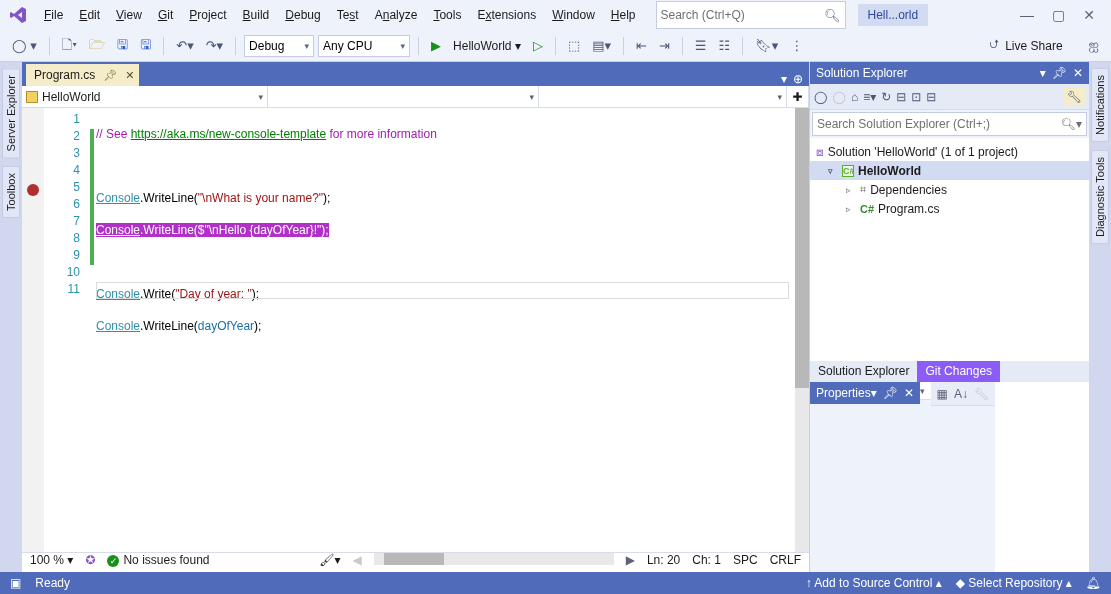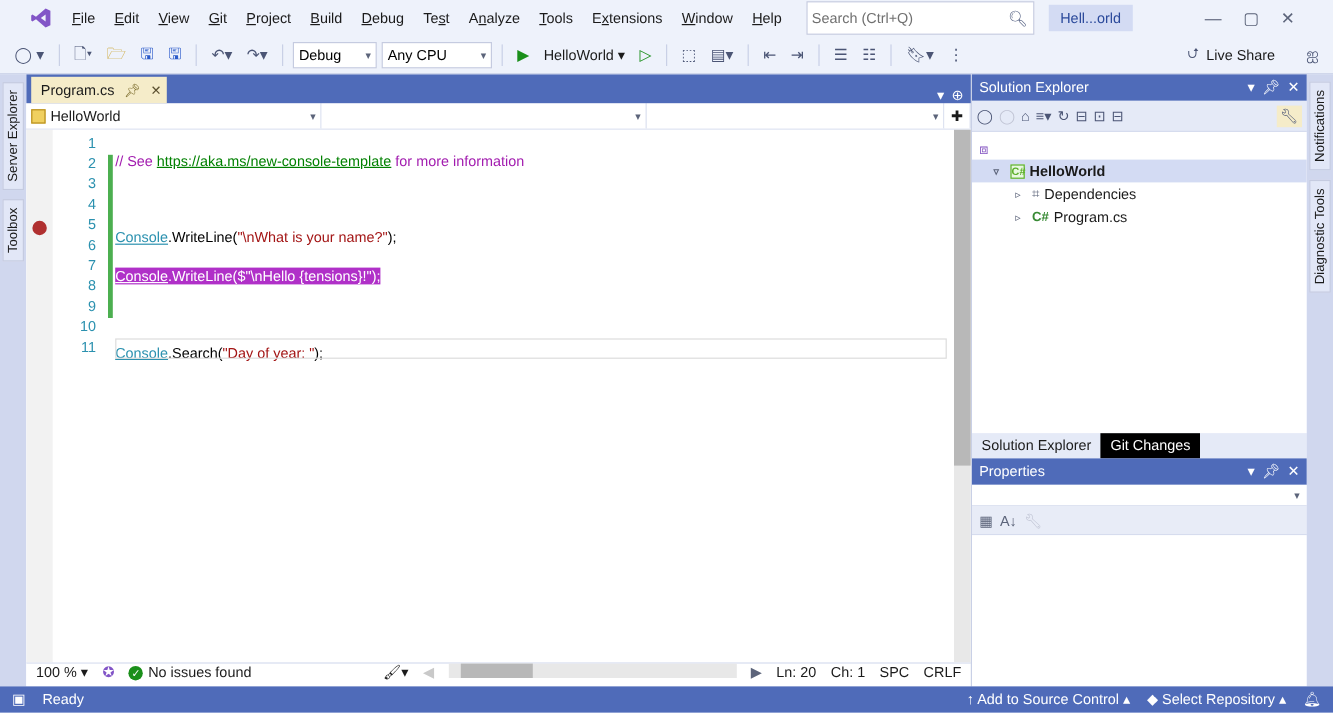--- a/index.html
+++ b/index.html
@@ -1,17 +1,17 @@
 <!DOCTYPE html>
 <html><head>
 <meta charset="utf-8">
 <style>
 * { margin:0; padding:0; box-sizing:border-box; font-family:'Segoe UI',Tahoma,sans-serif; font-size:12px; }
 body { width:1111px; height:594px; background:#eef2fb; overflow:hidden; display:flex; flex-direction:column; }
-.menubar { height:30px; display:flex; align-items:center; padding:0 20px; background:#eef2fb; }
+.menubar { height:30px; display:flex; align-items:center; padding:0 4px; background:#eef2fb; }
 .vs-logo { width:20px; height:20px; margin:0 8px 0 4px; display:flex; align-items:center; justify-content:center; }
 .menu-item { padding:4px 8px; color:#1b1b1b; cursor:default; }
 .menu-item u { text-decoration:underline; }
 .search-box { margin-left:12px; width:190px; height:28px; border:1px solid #c5cbe0; background:#fff; display:flex; align-items:center; padding:0 4px; color:#707070; }
 .search-box .mag { margin-left:auto; color:#5e6a8a; font-size:13px; }
 .account-btn { margin-left:12px; background:#d3dbf3; color:#2b4a9b; padding:4px 10px; }
 .win-controls { margin-left:auto; display:flex; gap:18px; padding:0 12px; color:#5c647a; }
 .win-controls span { font-size:14px; cursor:default; }
 .toolbar { height:32px; display:flex; align-items:center; padding:0 8px; border-bottom:1px solid #c9d0e6; gap:4px; }
 .tb-btn { padding:2px 4px; color:#4b5575; display:flex; align-items:center; gap:2px; cursor:default; font-size:13px; }
@@ -72,22 +72,22 @@
 .tree { flex:1; background:#fff; padding:4px 0; font-size:12px; color:#1b1b1b; overflow:hidden; }
 .tree-row { display:flex; align-items:center; height:19px; padding-left:6px; gap:4px; }
 .tree-row.sel { background:#d3dbf3; font-weight:bold; }
 .tree-row .exp { width:10px; font-size:9px; color:#5c647a; }
 .sln-ico { color:#8050c0; font-size:12px; }
 .proj-ico2 { width:12px;height:12px;background:#e8f8e0;border:1px solid #5caf2a;display:inline-block;font-size:9px;color:#5caf2a;text-align:center;line-height:10px;}
 .cs-ico { color:#388a34; font-size:11px; font-weight:bold; }
 .dep-ico { color:#5c647a; font-size:11px; }
 .pane-tabs { height:21px; background:#e5eaf7; display:flex; align-items:stretch; font-size:12px; }
 .pane-tab { padding:3px 8px; color:#1b1b1b; }
-.pane-tab.active { background:#000000; color:#fff; }
-.props { flex:0 0 190px; display:flex; flex-direction:column; }
+.pane-tab.active { background:#8b5cf6; color:#fff; }
+.props { flex:0 0 190px; display:flex; flex-direction:row; }
 .props-body { flex:1; background:#fff; }
 .props-tb { height:24px; background:#e8ecf7; display:flex; align-items:center; gap:6px; padding:0 6px; border-bottom:1px solid #d6dcee; color:#5c647a; font-size:13px; }
 .statusbar { height:22px; background:#4f6bb9; color:#fff; display:flex; align-items:center; padding:0 10px; font-size:12px; gap:14px; }
 .statusbar .r { margin-left:auto; display:flex; align-items:center; gap:14px; }
 </style>
 </head>
 <body>
 
 <div class="menubar">
   <span class="vs-logo">
@@ -211,23 +211,24 @@
           <div>10</div>
           <div>11</div>
       </div>
       <div class="change-bar">
           <div class="g"></div>
         </div>
       <div class="code">
 <div class="ln"><span class="c-comment">// See </span><span class="c-link">https://aka.ms/new-console-template</span><span class="c-comment"> for more information</span></div>
 <div class="ln"></div>
 <div class="ln"><span class="c-type">Console</span><span>.WriteLine(</span><span class="c-str">"\nWhat is your name?"</span><span>);</span></div>
-<div class="ln"><span class="hl"><span class="c-type">Console</span><span>.WriteLine(</span><span class="c-str">$"\nHello </span><span>{tensions}</span><span class="c-str">!"</span><span>);</span></span></div>
+<div class="ln"><span class="hl"><span class="c-type">Console</span><span>.WriteLine(</span><span class="c-str">$"\nHello </span><span>{dayOfYear}</span><span class="c-str">!"</span><span>);</span></span></div>
 <div class="ln"></div>
-<div class="ln"><span class="c-type">Console</span><span>.Search(</span><span class="c-str">"Day of year: "</span><span>);</span></div>
+<div class="ln"><span class="c-type">Console</span><span>.Write(</span><span class="c-str">"Day of year: "</span><span>);</span></div>
+<div class="ln"><span class="c-type">Console</span><span>.WriteLine(</span><span class="c-local">dayOfYear</span><span>);</span></div>
 <div class="ln"></div>
 <div class="ln"></div>
         <div class="cur-line"></div>
       </div>
       <div class="vscroll">
           <div class="thumb"></div>
         </div>
     </div>
     <div class="editor-status">
       <span><span>100 %</span> ▾</span>
@@ -260,23 +261,28 @@
       <span>◯</span>
         <span style="color:#c0c4d4">◯</span>
       <span>⌂</span>
       <span>≡▾</span>
       <span>↻</span>
       <span>⊟</span>
       <span>⊡</span>
       <span>⊟</span>
       <span class="wr">🔧︎</span>
     </div>
+    <div class="pane-search">
+      <span>Search Solution Explorer (Ctrl+;)</span>
+      <span class="mag">🔍︎▾</span>
+    </div>
     <div class="tree">
       <div class="tree-row">
           <span class="sln-ico">⧈</span>
+          <span>Solution 'HelloWorld' (1 of 1 project)</span>
         </div>
       <div class="tree-row sel" style="padding-left:18px">
           <span class="exp">▿</span>
           <span class="proj-ico2">C#</span>
           <span>HelloWorld</span>
         </div>
       <div class="tree-row" style="padding-left:36px">
           <span class="exp">▹</span>
           <span class="dep-ico">⌗</span>
           <span>Dependencies</span>

